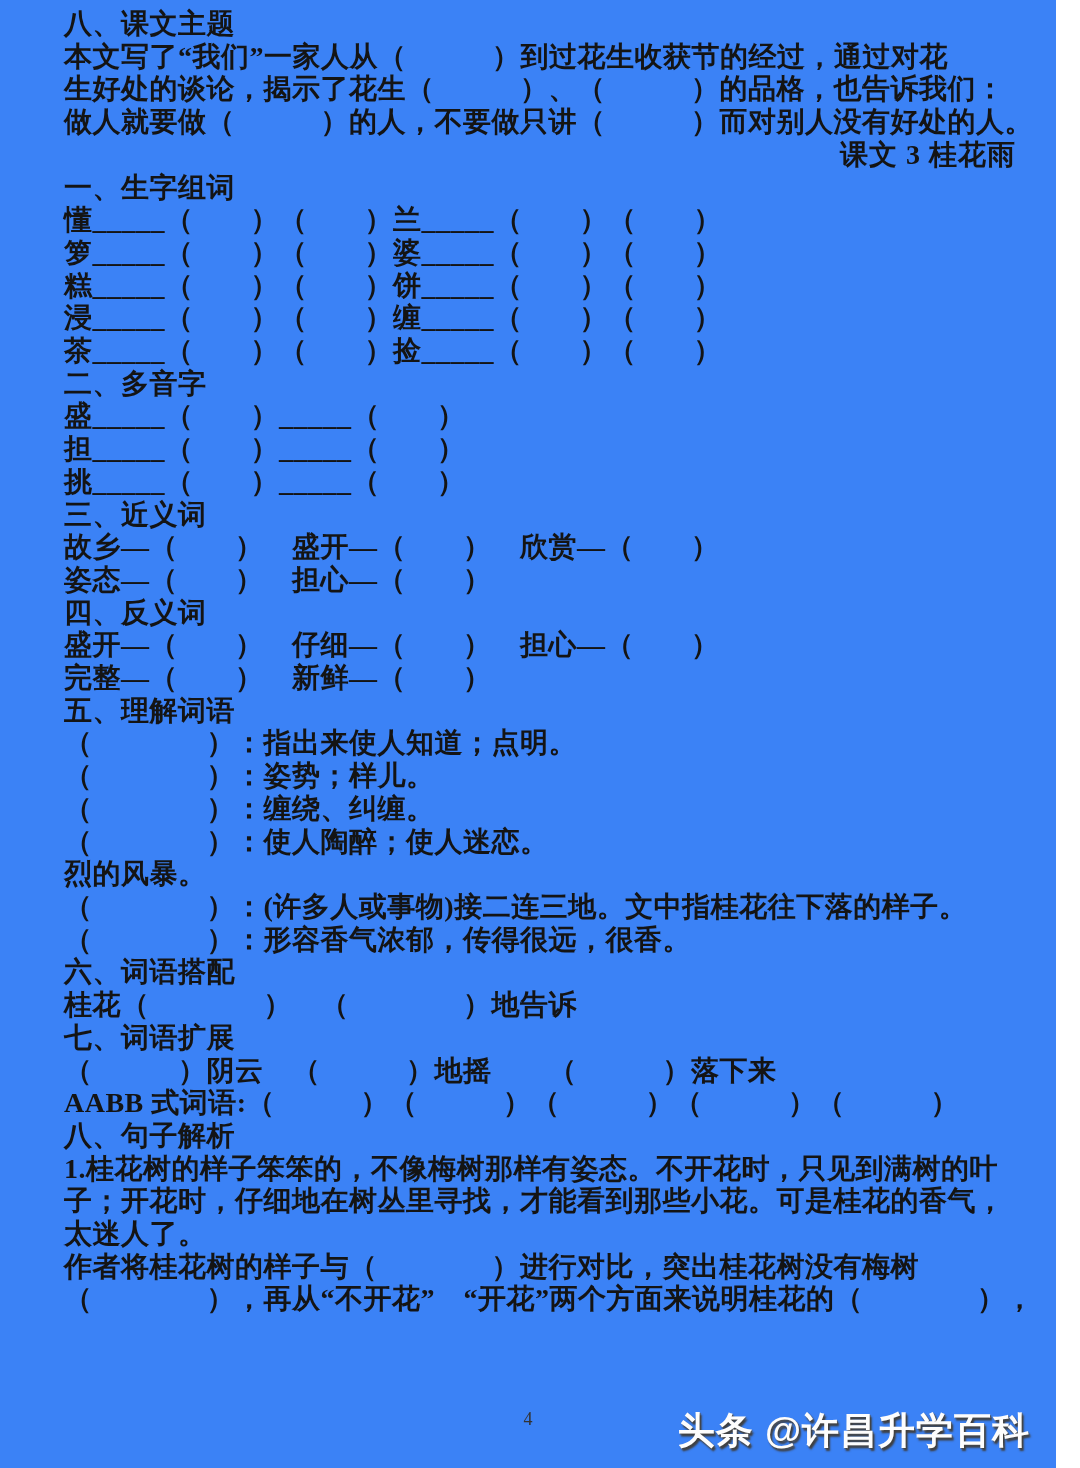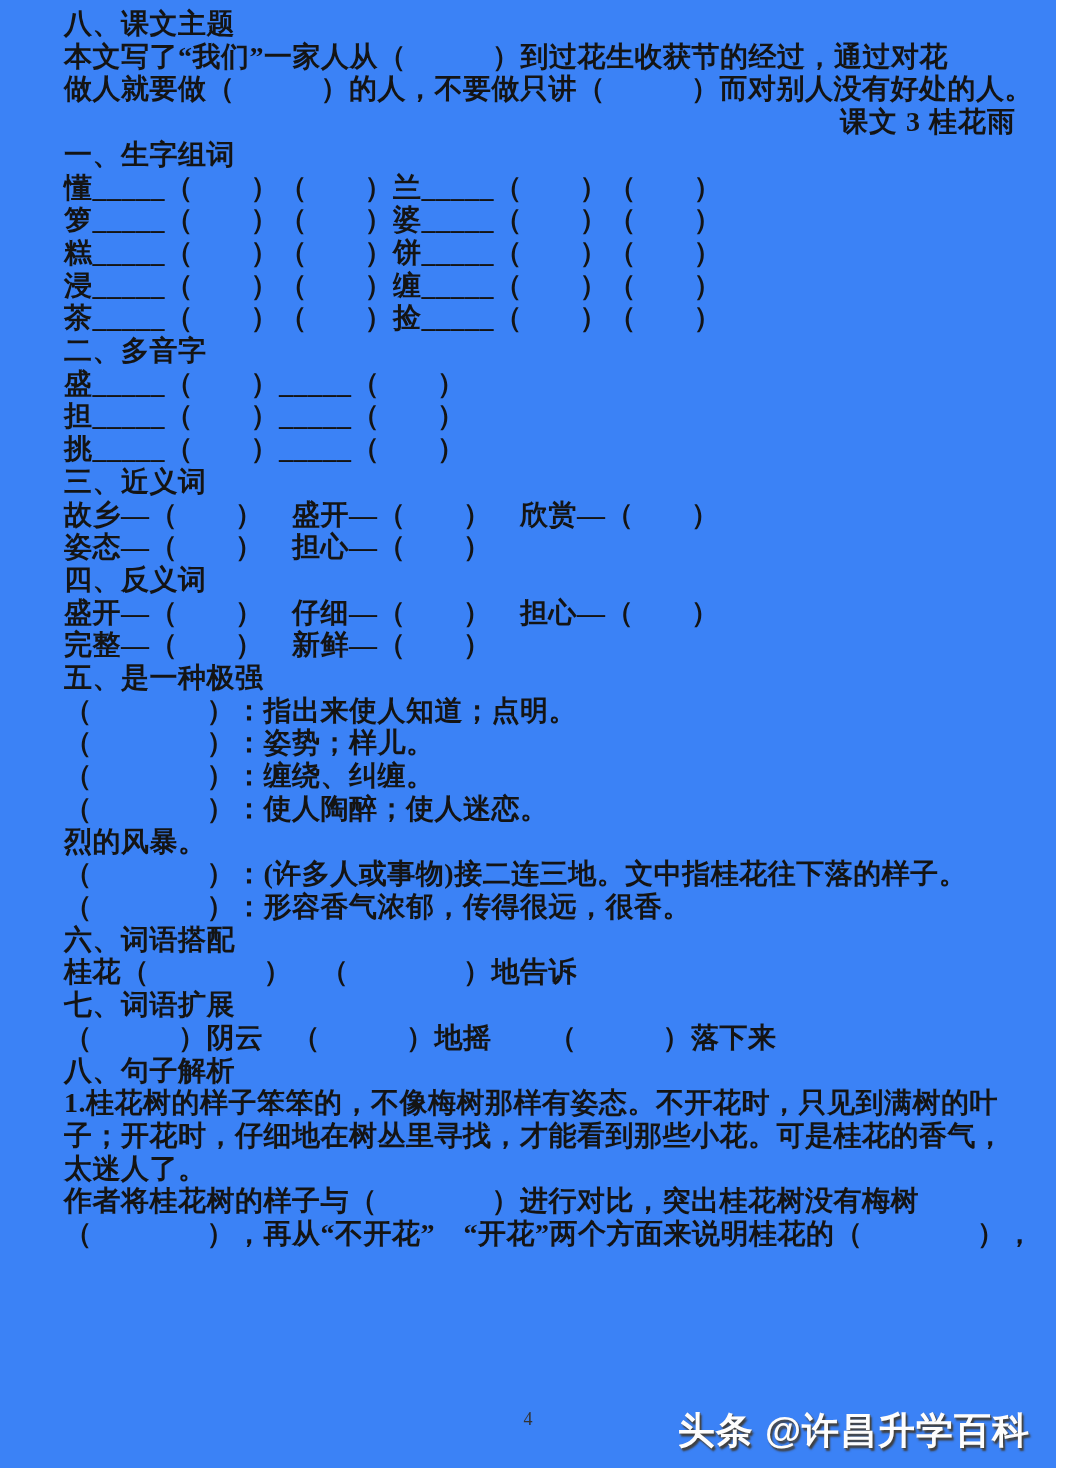--- a/index.html
+++ b/index.html
@@ -54,20 +54,21 @@
   }
 </style>
 </head>
 <body>
 
 <div class="page">
   <div class="content">
 
     <div class="line">八、课文主题</div>
     <div class="line">本文写了“我们”一家人从（　　　）到过花生收获节的经过，通过对花</div>
+    <div class="line">生好处的谈论，揭示了花生（　　　）、（　　　）的品格，也告诉我们：</div>
     <div class="line">做人就要做（　　　）的人，不要做只讲（　　　）而对别人没有好处的人。</div>
 
     <div class="line center">课文 3 桂花雨</div>
 
     <div class="line">一、生字组词</div>
     <div class="line">懂_____（　　）（　　）兰_____（　　）（　　）</div>
     <div class="line">箩_____（　　）（　　）婆_____（　　）（　　）</div>
     <div class="line">糕_____（　　）（　　）饼_____（　　）（　　）</div>
     <div class="line">浸_____（　　）（　　）缠_____（　　）（　　）</div>
     <div class="line">茶_____（　　）（　　）捡_____（　　）（　　）</div>
@@ -78,34 +79,35 @@
     <div class="line">挑_____（　　）_____（　　）</div>
 
     <div class="line">三、近义词</div>
     <div class="line">故乡—（　　）　盛开—（　　）　欣赏—（　　）</div>
     <div class="line">姿态—（　　）　担心—（　　）</div>
 
     <div class="line">四、反义词</div>
     <div class="line">盛开—（　　）　仔细—（　　）　担心—（　　）</div>
     <div class="line">完整—（　　）　新鲜—（　　）</div>
 
-    <div class="line">五、是一种极强</div>
+    <div class="line">五、理解词语</div>
     <div class="line">（　　　　）：指出来使人知道；点明。</div>
     <div class="line">（　　　　）：姿势；样儿。</div>
     <div class="line">（　　　　）：缠绕、纠缠。</div>
     <div class="line">（　　　　）：使人陶醉；使人迷恋。</div>
     <div class="line">烈的风暴。</div>
     <div class="line">（　　　　）：(许多人或事物)接二连三地。文中指桂花往下落的样子。</div>
     <div class="line">（　　　　）：形容香气浓郁，传得很远，很香。</div>
 
     <div class="line">六、词语搭配</div>
     <div class="line">桂花（　　　　）　（　　　　）地告诉</div>
     <div class="line">七、词语扩展</div>
 
     <div class="line">（　　　）阴云　（　　　）地摇　　（　　　）落下来</div>
+    <div class="line">AABB 式词语:（　　　）（　　　）（　　　）（　　　）（　　　）</div>
 
     <div class="line">八、句子解析</div>
     <div class="line">1.桂花树的样子笨笨的，不像梅树那样有姿态。不开花时，只见到满树的叶</div>
     <div class="line">子；开花时，仔细地在树丛里寻找，才能看到那些小花。可是桂花的香气，</div>
     <div class="line">太迷人了。</div>
     <div class="line">作者将桂花树的样子与（　　　　）进行对比，突出桂花树没有梅树</div>
     <div class="line">（　　　　），再从“不开花”　“开花”两个方面来说明桂花的（　　　　），</div>
 
   </div>
 

